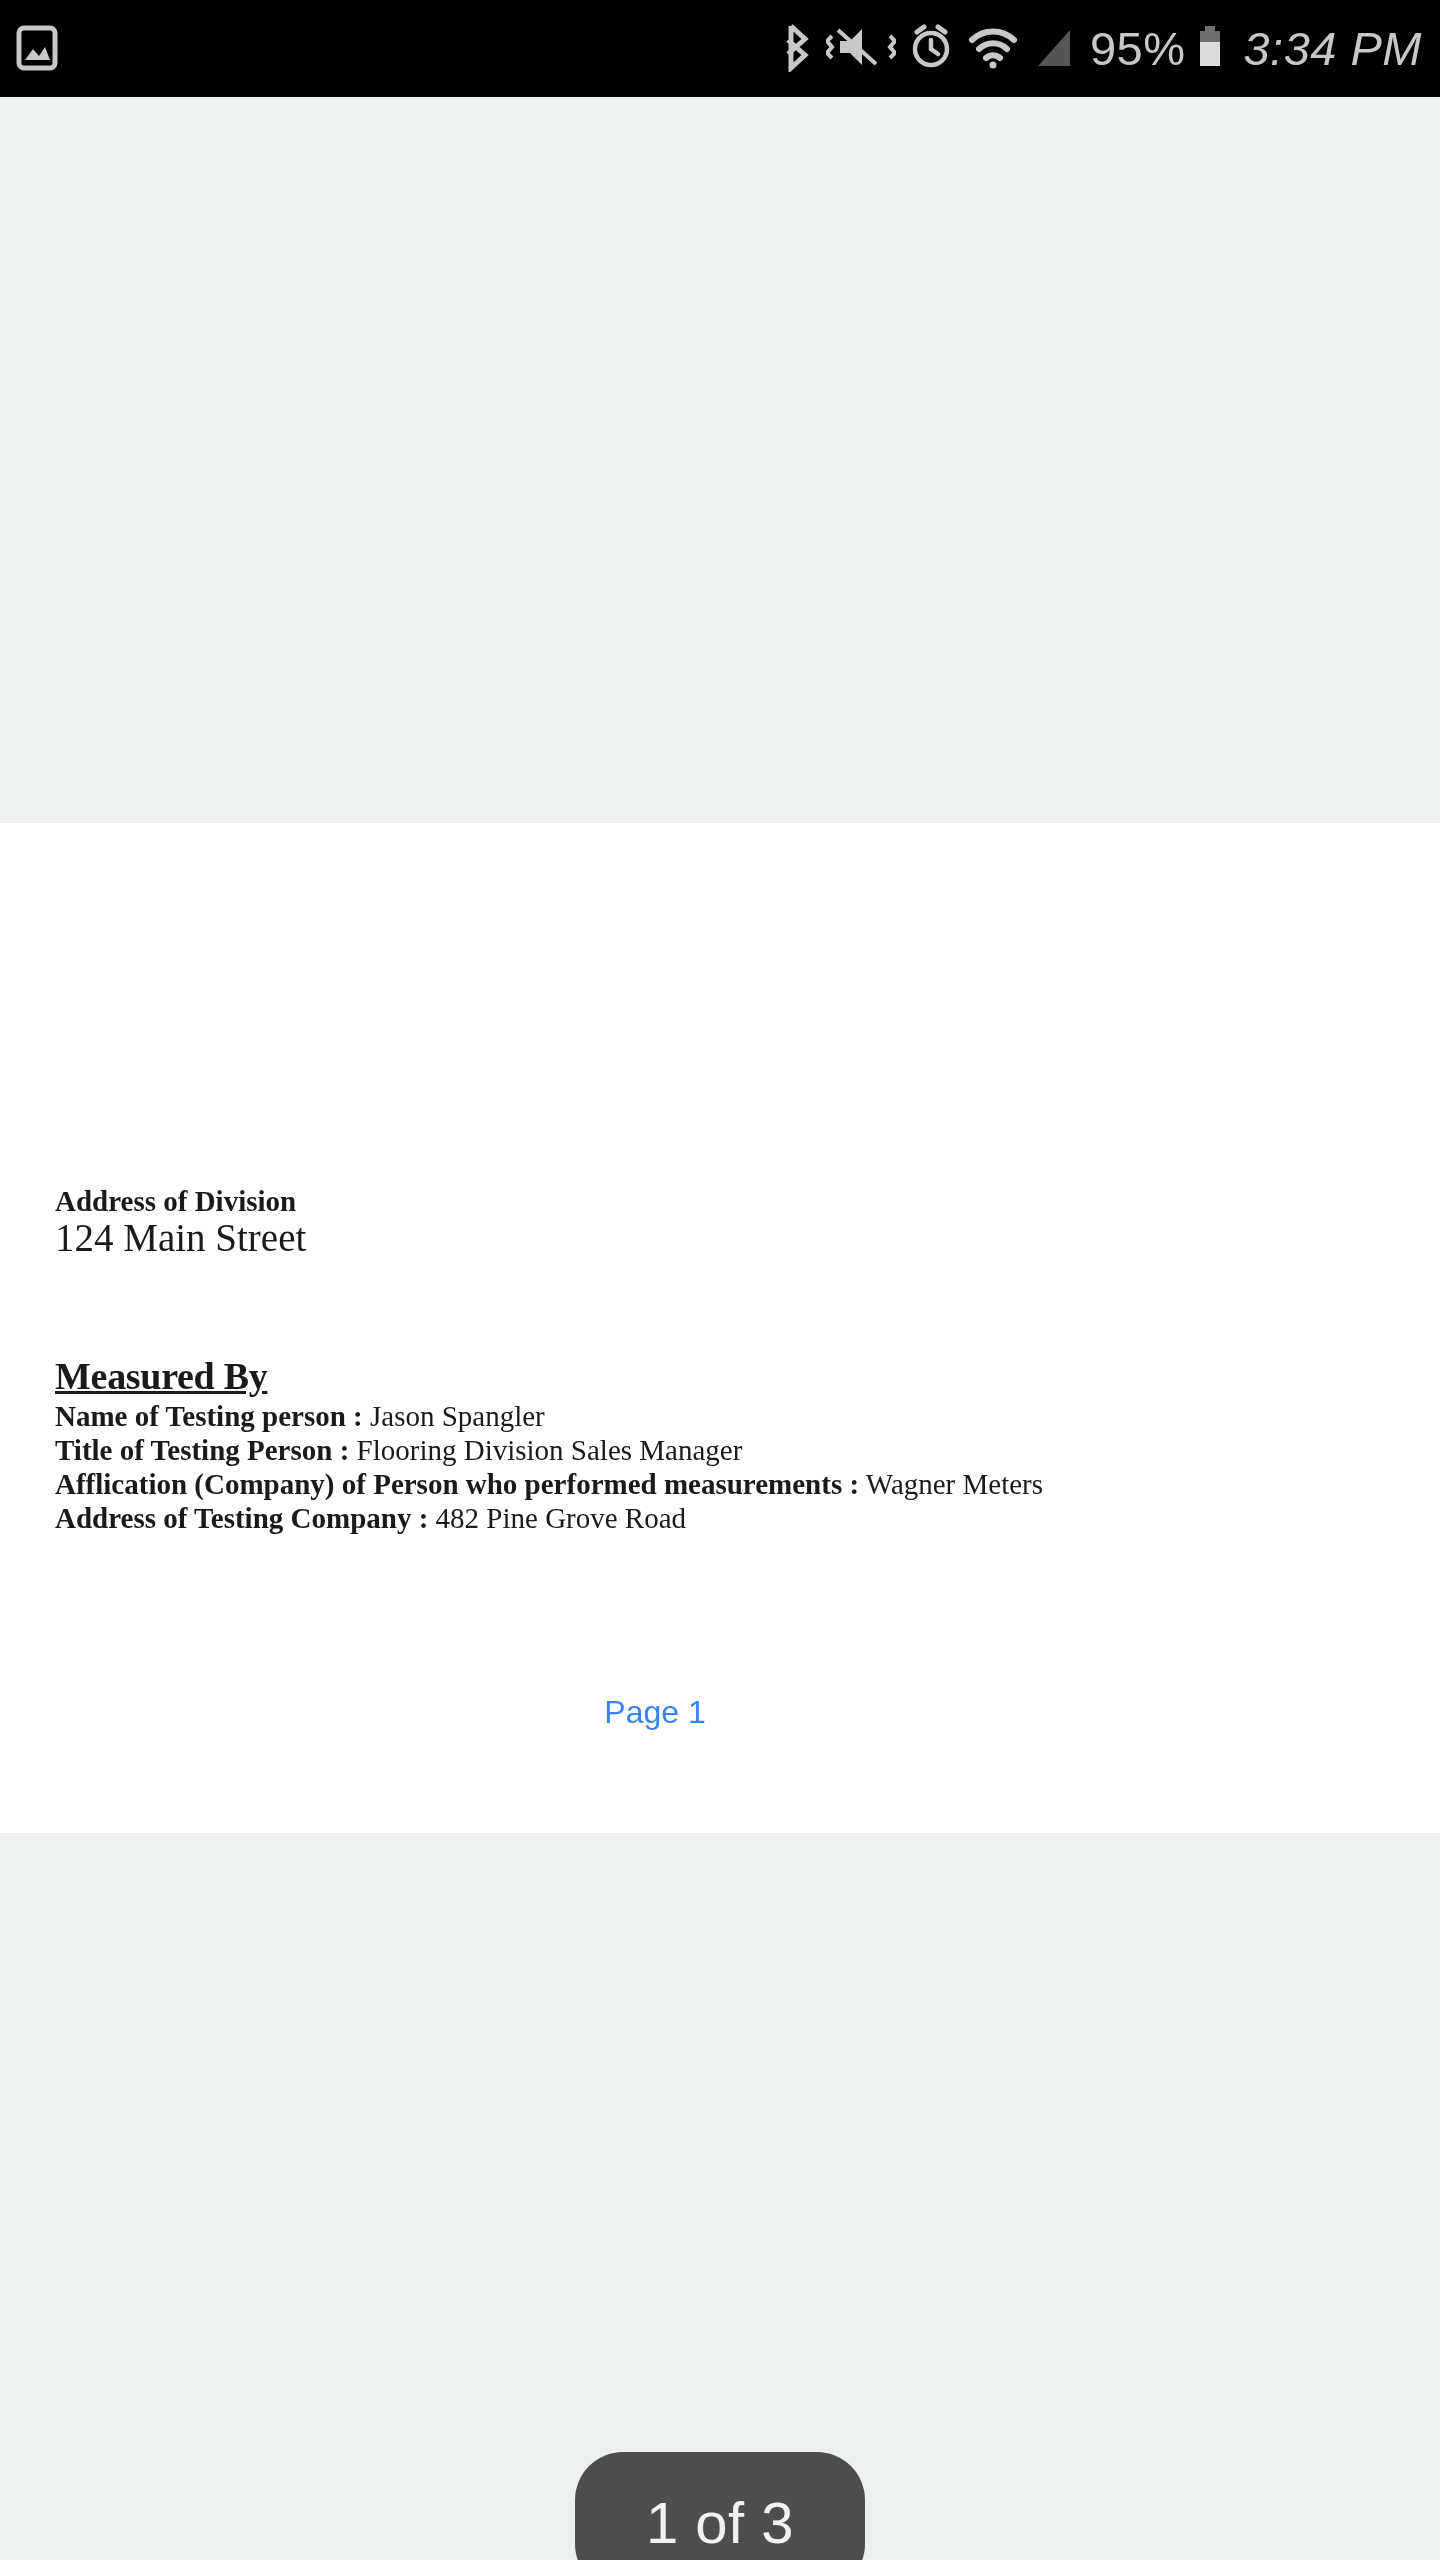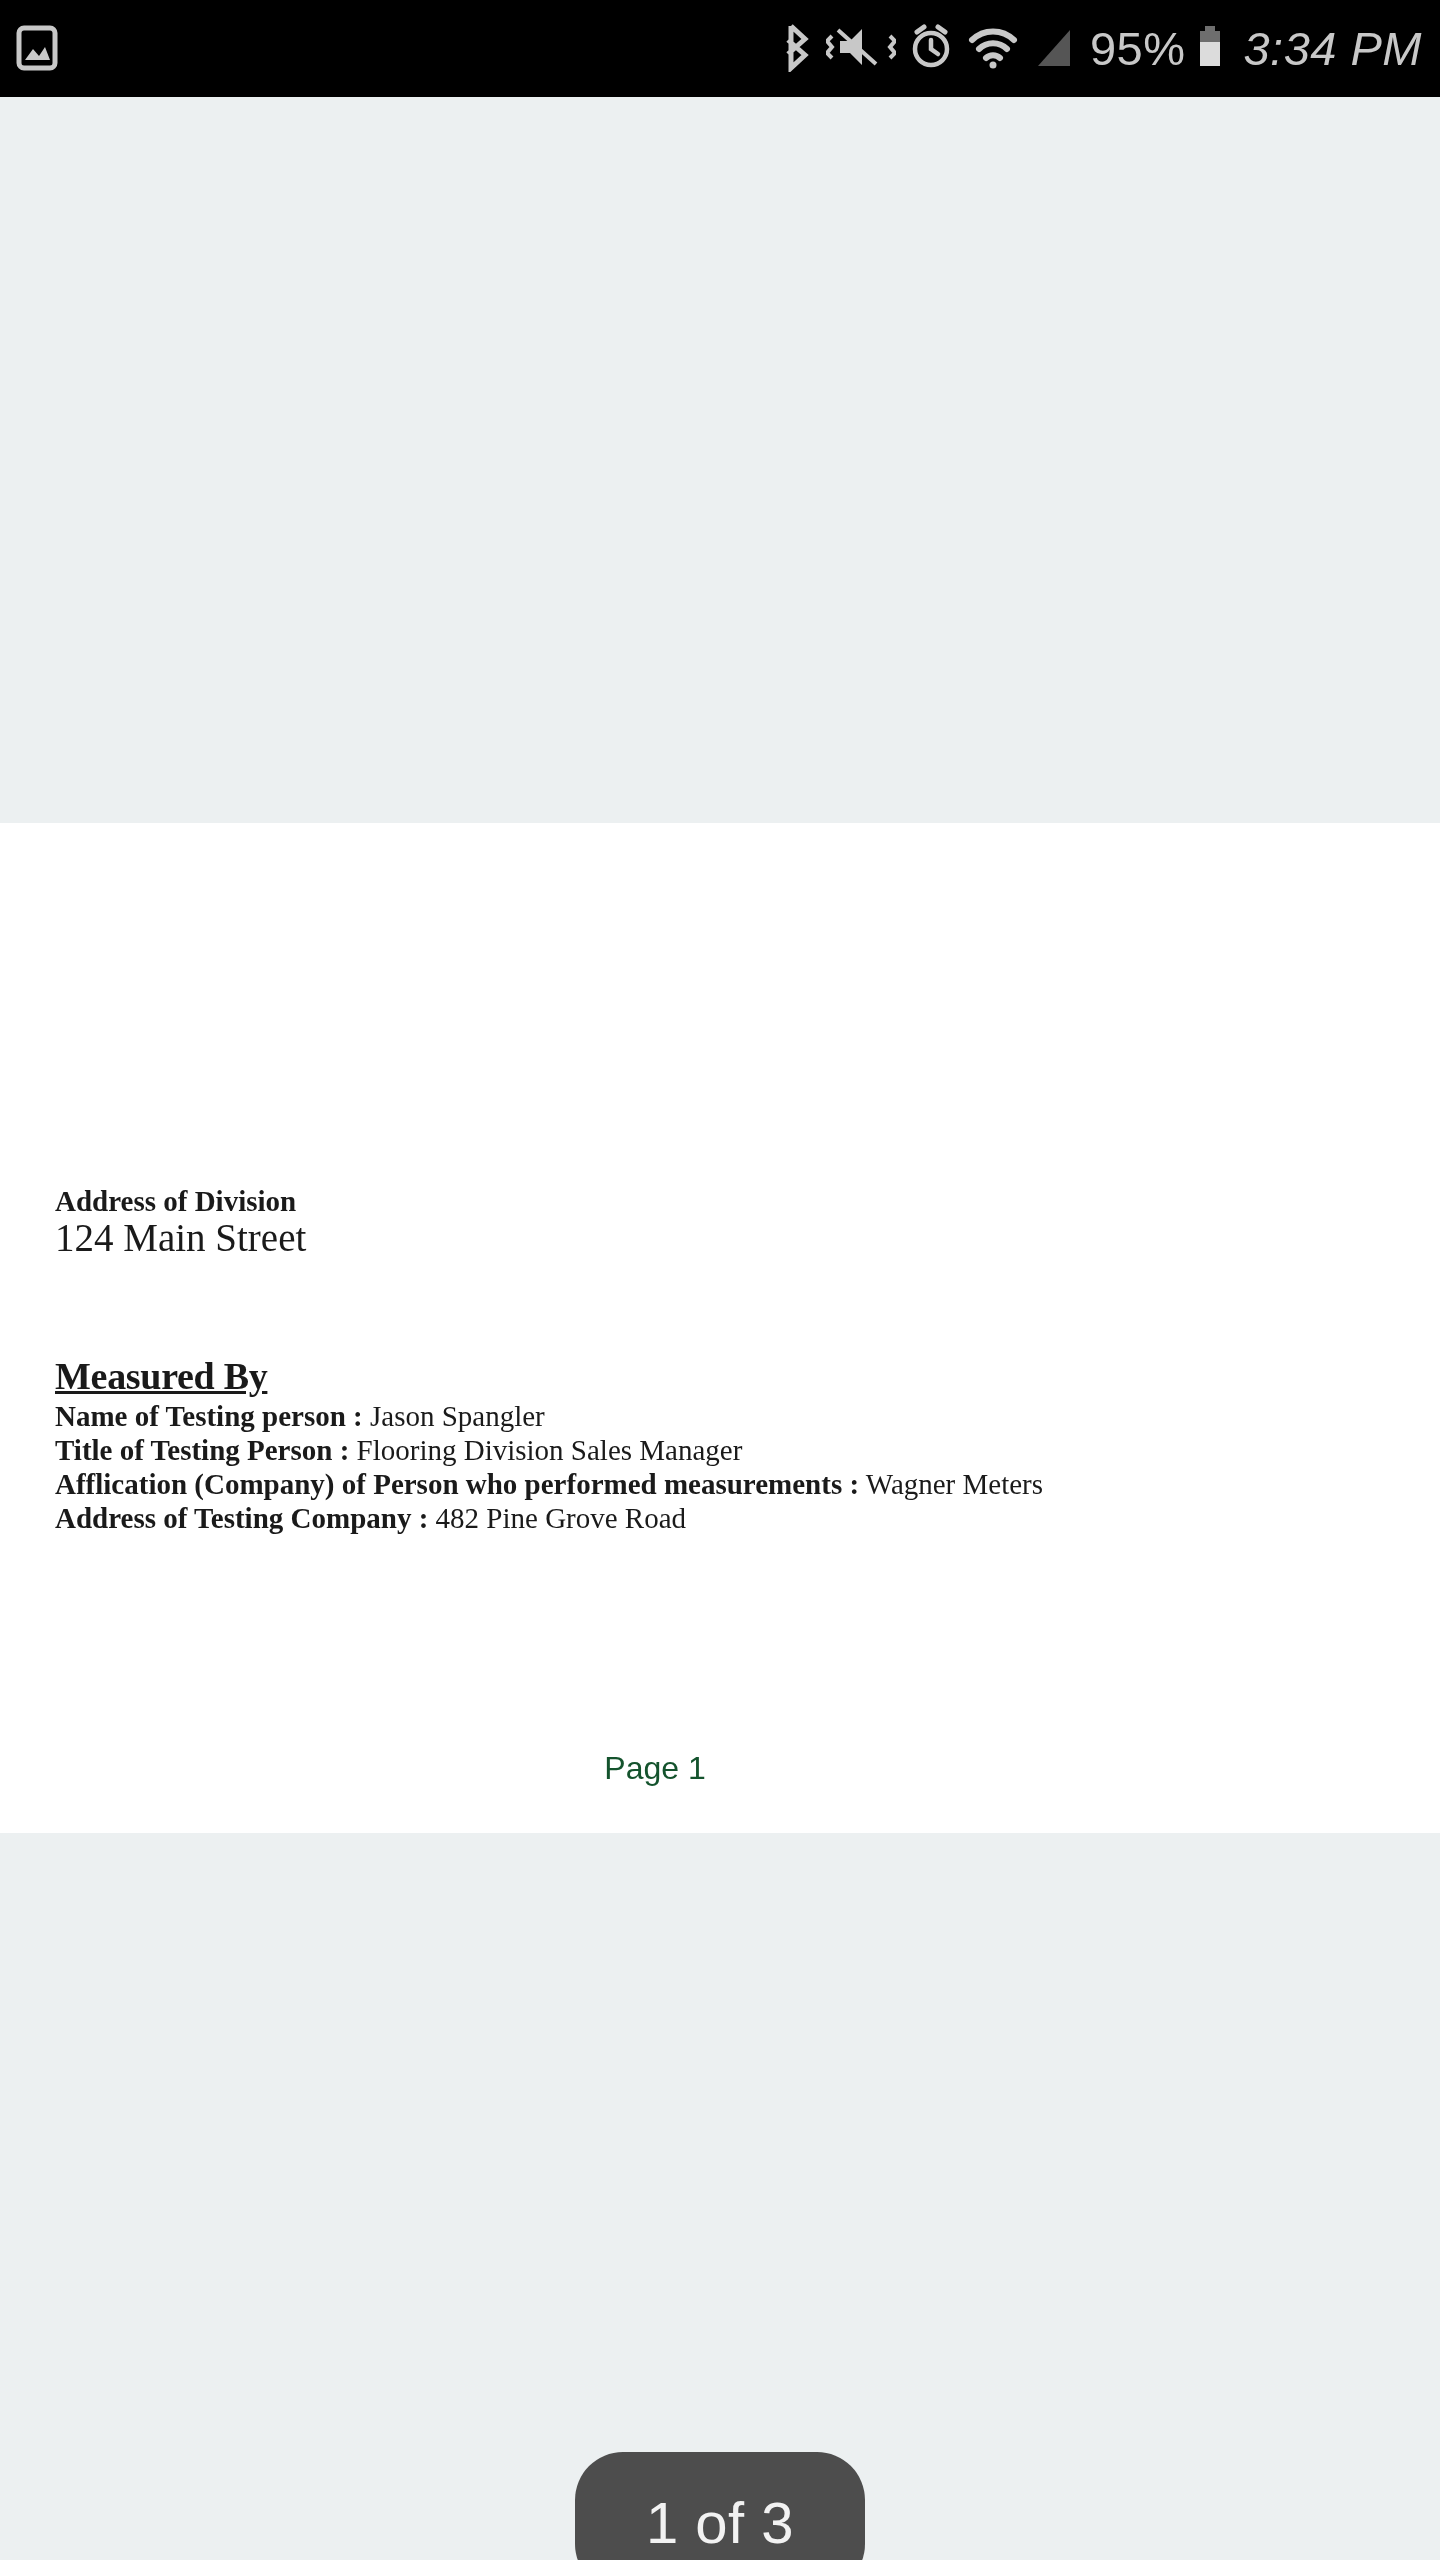--- a/index.html
+++ b/index.html
@@ -65,24 +65,24 @@
   .section-head {
     font-size:29px; font-weight:bold; line-height:36px;
   }
   .big-head {
     font-size:38px; font-weight:bold; line-height:46px;
     letter-spacing:-0.3px;
     text-decoration:underline;
   }
 
   #page-footer {
-    position:absolute; top:927px; left:0; width:1310px;
+    position:absolute; top:871px; left:0; width:1310px;
     text-align:center;
     font-family:"Liberation Sans", sans-serif;
-    font-size:32px; color:#14532d;
+    font-size:32px; color:#3b82f6;
   }
 
   
   #page-indicator {
     position:absolute; left:575px; top:2355px;
     width:290px; height:140px;
     background:#4d4d4d; border-radius:48px;
     display:flex; align-items:center; justify-content:center;
   }
   #page-indicator-label {

